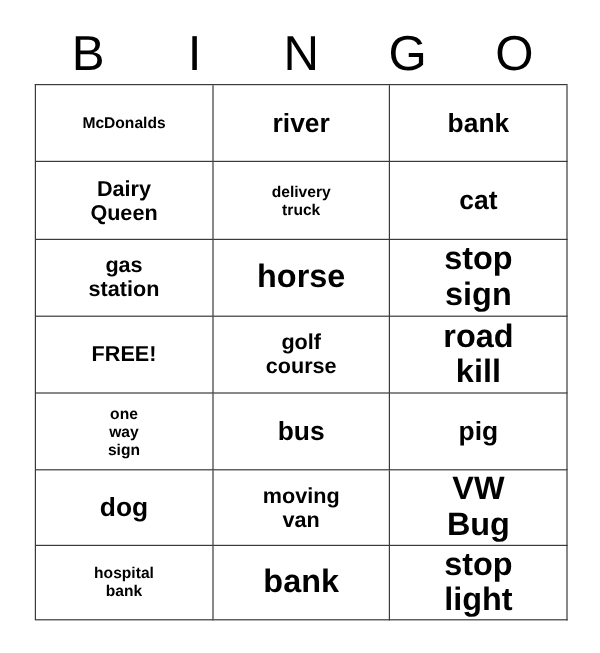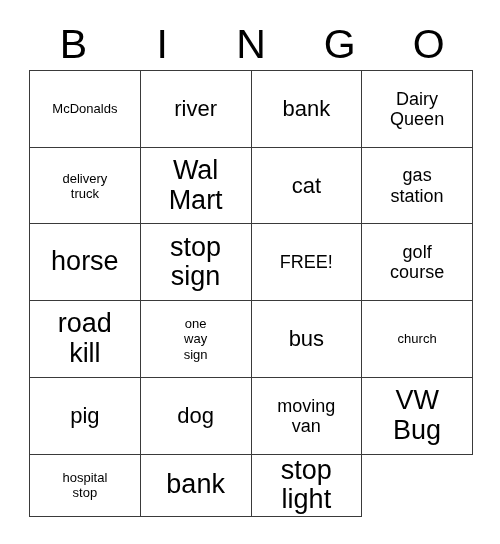--- a/index.html
+++ b/index.html
@@ -42,26 +42,27 @@
     color: #000;
   }
   
   #grid {
     position: absolute;
     left: 29px;
     top: 70px;
     width: 444px;
     height: 447px;
     display: grid;
-    grid-template-columns: repeat(4, 1fr);
+    grid-template-columns: repeat(3, 1fr);
     grid-template-rows: repeat(5, 1fr);
     border-top: 1.5px solid #3a3a3a;
     border-left: 1.5px solid #3a3a3a;
     box-sizing: border-box;
     background: #ffffff;
+    font-weight: bold;
   }
   .cell {
     border-right: 1.5px solid #3a3a3a;
     border-bottom: 1.5px solid #3a3a3a;
     box-sizing: border-box;
     display: flex;
     align-items: center;
     justify-content: center;
     text-align: center;
     padding: 1px 2px;
@@ -108,24 +109,20 @@
     <div class="cell">
         <span class="cell-text fs-m">Dairy
 Queen</span>
       </div>
     <div class="cell">
         <span class="cell-text fs-s">delivery
 truck</span>
       </div>
 
     <div class="cell">
-        <span class="cell-text fs-l">Wal
-Mart</span>
-      </div>
-    <div class="cell">
         <span class="cell-text fs-xl">cat</span>
       </div>
     <div class="cell">
         <span class="cell-text fs-m">gas
 station</span>
       </div>
 
     <div class="cell">
         <span class="cell-text fs-l">horse</span>
       </div>
@@ -147,40 +144,37 @@
 
     <div class="cell">
         <span class="cell-text fs-s">one
 way
 sign</span>
       </div>
     <div class="cell">
         <span class="cell-text fs-xl">bus</span>
       </div>
     <div class="cell">
-        <span class="cell-text fs-s">church</span>
-      </div>
-    <div class="cell">
         <span class="cell-text fs-xl">pig</span>
       </div>
     <div class="cell">
         <span class="cell-text fs-xl">dog</span>
       </div>
 
     <div class="cell">
         <span class="cell-text fs-m">moving
 van</span>
       </div>
     <div class="cell">
         <span class="cell-text fs-l">VW
 Bug</span>
       </div>
     <div class="cell">
         <span class="cell-text fs-s">hospital
-stop</span>
+bank</span>
       </div>
     <div class="cell">
         <span class="cell-text fs-l">bank</span>
       </div>
     <div class="cell">
         <span class="cell-text fs-l">stop
 light</span>
       </div>
   </div>
 

